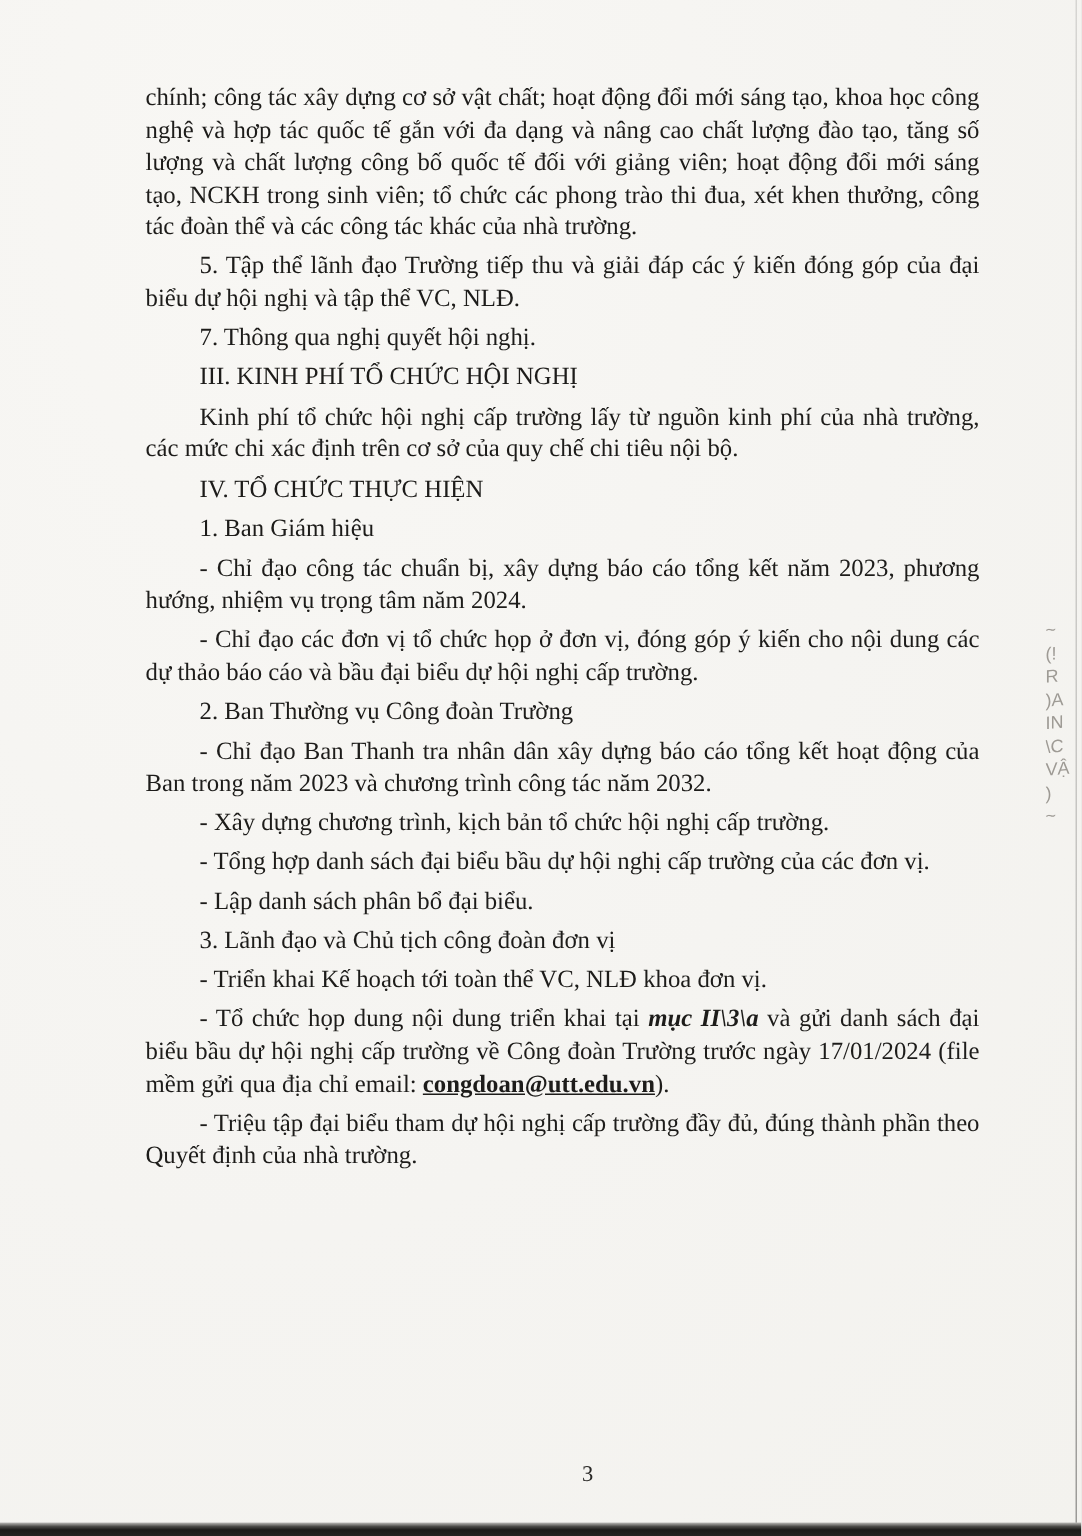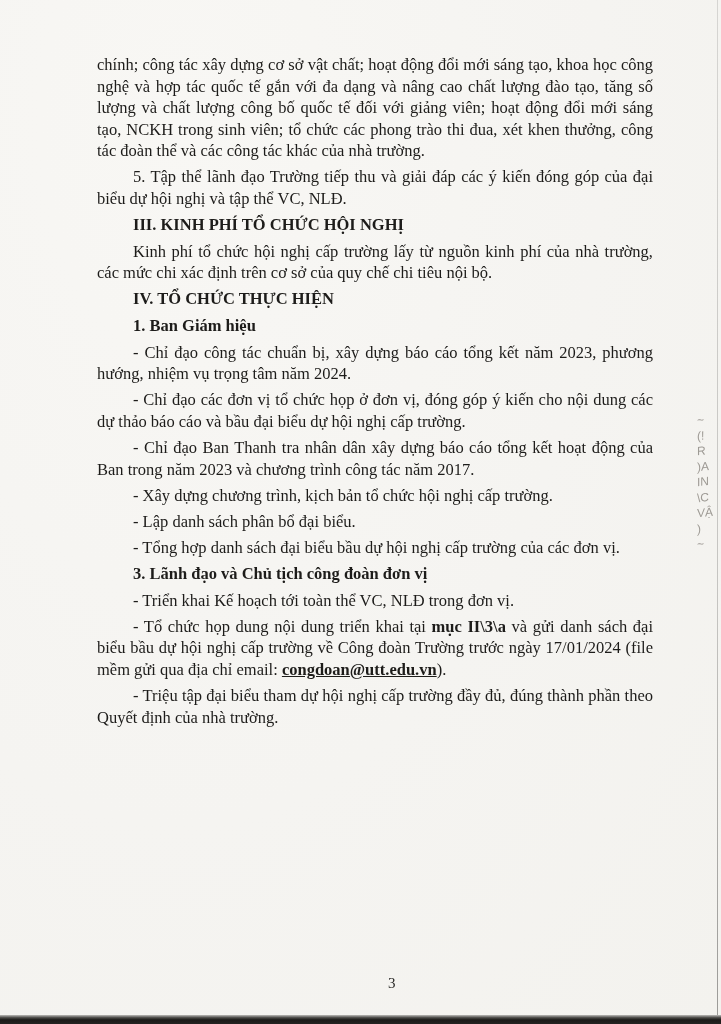--- a/index.html
+++ b/index.html
@@ -29,21 +29,21 @@
   .content p {
     margin: 0 0 4.5px 0;
     text-align: justify;
     text-indent: 36px;
   }
   .content p.paragraph-noindent {
     text-indent: 0;
   }
   .content p.heading,
   .content p.subheading {
-    font-weight: bold;
+    font-weight: normal;
     text-align: left;
     margin-bottom: 5px;
   }
   .edge-artifact {
     position: absolute;
     right: -2px;
     top: 412px;
     width: 26px;
     overflow: hidden;
     font-family: "Liberation Sans", "DejaVu Sans", sans-serif;
@@ -78,33 +78,35 @@
     background: linear-gradient(to bottom, #bdbcb9 0%, #4a4946 30%, #1b1a18 55%, #242321 100%);
   }
 </style>
 </head>
 <body>
 
 <div class="page">
   <div class="content" id="content">
       <p class="paragraph-noindent"><span>chính; công tác xây dựng cơ sở vật chất; hoạt động đổi mới sáng tạo, khoa học công nghệ và hợp tác quốc tế gắn với đa dạng và nâng cao chất lượng đào tạo, tăng số lượng và chất lượng công bố quốc tế đối với giảng viên; hoạt động đổi mới sáng tạo, NCKH trong sinh viên; tổ chức các phong trào thi đua, xét khen thưởng, công tác đoàn thể và các công tác khác của nhà trường.</span></p>
       <p class="paragraph"><span>5. Tập thể lãnh đạo Trường tiếp thu và giải đáp các ý kiến đóng góp của đại biểu dự hội nghị và tập thể VC, NLĐ.</span></p>
+      <p class="paragraph"><span>7. Thông qua nghị quyết hội nghị.</span></p>
       <p class="heading"><span>III. KINH PHÍ TỔ CHỨC HỘI NGHỊ</span></p>
       <p class="paragraph"><span>Kinh phí tổ chức hội nghị cấp trường lấy từ nguồn kinh phí của nhà trường, các mức chi xác định trên cơ sở của quy chế chi tiêu nội bộ.</span></p>
       <p class="heading"><span>IV. TỔ CHỨC THỰC HIỆN</span></p>
       <p class="subheading"><span>1. Ban Giám hiệu</span></p>
       <p class="paragraph"><span>- Chỉ đạo công tác chuẩn bị, xây dựng báo cáo tổng kết năm 2023, phương hướng, nhiệm vụ trọng tâm năm 2024.</span></p>
       <p class="paragraph"><span>- Chỉ đạo các đơn vị tổ chức họp ở đơn vị, đóng góp ý kiến cho nội dung các dự thảo báo cáo và bầu đại biểu dự hội nghị cấp trường.</span></p>
-      <p class="paragraph"><span>- Chỉ đạo Ban Thanh tra nhân dân xây dựng báo cáo tổng kết hoạt động của Ban trong năm 2023 và chương trình công tác năm 2017.</span></p>
+      <p class="subheading"><span>2. Ban Thường vụ Công đoàn Trường</span></p>
+      <p class="paragraph"><span>- Chỉ đạo Ban Thanh tra nhân dân xây dựng báo cáo tổng kết hoạt động của Ban trong năm 2023 và chương trình công tác năm 2032.</span></p>
       <p class="paragraph"><span>- Xây dựng chương trình, kịch bản tổ chức hội nghị cấp trường.</span></p>
+      <p class="paragraph"><span>- Tổng hợp danh sách đại biểu bầu dự hội nghị cấp trường của các đơn vị.</span></p>
       <p class="paragraph"><span>- Lập danh sách phân bổ đại biểu.</span></p>
-      <p class="paragraph"><span>- Tổng hợp danh sách đại biểu bầu dự hội nghị cấp trường của các đơn vị.</span></p>
       <p class="subheading"><span>3. Lãnh đạo và Chủ tịch công đoàn đơn vị</span></p>
-      <p class="paragraph"><span>- Triển khai Kế hoạch tới toàn thể VC, NLĐ trong đơn vị.</span></p>
-      <p class="paragraph"><span>- Tổ chức họp dung nội dung triển khai tại </span><span style="font-weight: bold;">mục II\3\a</span><span> và gửi danh sách đại biểu bầu dự hội nghị cấp trường về Công đoàn Trường trước ngày 17/01/2024 (file mềm gửi qua địa chỉ email: </span><span style="text-decoration: underline; font-weight: bold;">congdoan@utt.edu.vn</span><span>).</span></p>
+      <p class="paragraph"><span>- Triển khai Kế hoạch tới toàn thể VC, NLĐ khoa đơn vị.</span></p>
+      <p class="paragraph"><span>- Tổ chức họp dung nội dung triển khai tại </span><span style="font-weight: bold; font-style: italic;">mục II\3\a</span><span> và gửi danh sách đại biểu bầu dự hội nghị cấp trường về Công đoàn Trường trước ngày 17/01/2024 (file mềm gửi qua địa chỉ email: </span><span style="text-decoration: underline; font-weight: bold;">congdoan@utt.edu.vn</span><span>).</span></p>
       <p class="paragraph"><span>- Triệu tập đại biểu tham dự hội nghị cấp trường đầy đủ, đúng thành phần theo Quyết định của nhà trường.</span></p>
     </div>
   <div class="edge-artifact" id="edge-artifact">
       <div>~</div>
       <div>(!</div>
       <div>R</div>
       <div>)A</div>
       <div>IN</div>
       <div>\C</div>
       <div>VẬ</div>

